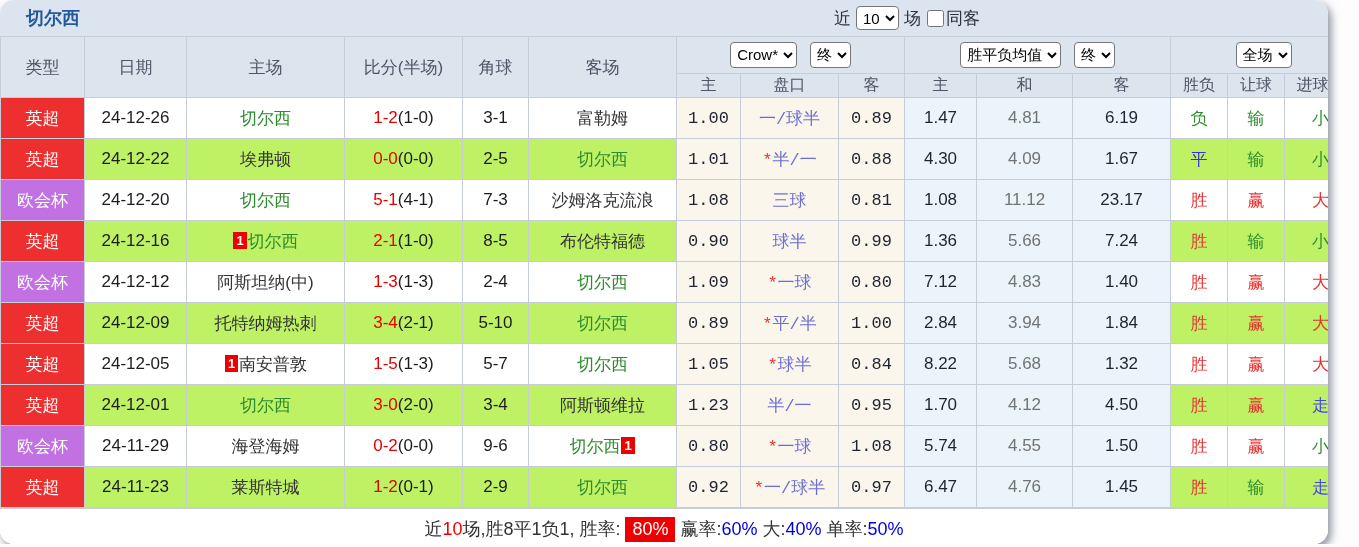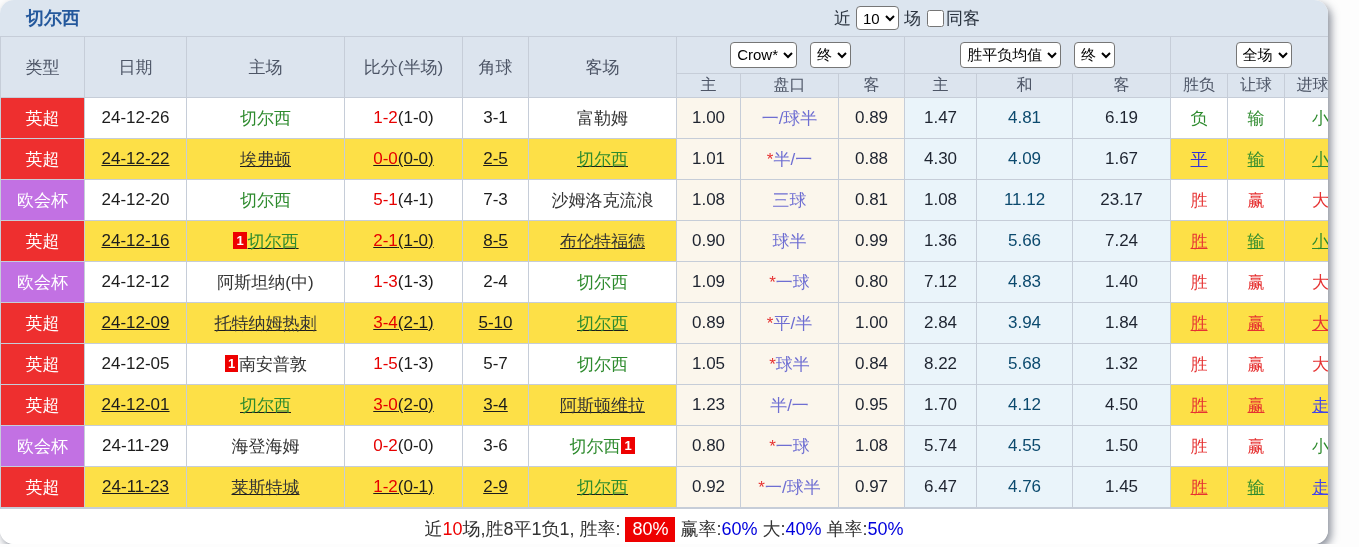--- a/index.html
+++ b/index.html
@@ -18,25 +18,25 @@
   .controls .cb-group input[type=checkbox] { margin:0 1px 0 2px; }
   
   table { border-collapse:collapse; table-layout:fixed; width:1356px; }
   th, td { border:1px solid #c6cdd8; text-align:center; padding:0; overflow:hidden; white-space:nowrap; }
   thead th { background:#dce4ee; color:#4d5566; font-weight:normal; font-size:17px; }
   thead .tr-selects th { height:35px; }
   thead .tr-sub th { height:23px; font-size:16px; }
   thead th.span2 { height:60px; }
   thead select { background:#fff; border:1px solid #767676; border-radius:4px; font-size:15px; height:26px; margin:0 4px; padding:0 2px; }
   tbody td { height:40px; font-size:17px; color:#1c1c1c; background:#ffffff; }
-  tbody tr.alt td.altbg { background:#fde047;text-decoration:underline; }
-  td.bg-cream { background:#fbf6ec !important; }
+  tbody tr.alt td.altbg { background:#bef264; }
+  td.bg-cream { background:#fbf6ec !important;font-family:Liberation Mono, monospace; }
   td.bg-blue  { background:#eaf4fa !important; }
   td.num { color:#1e2430; }
-  td.draw { color:#0c4a6e; }
+  td.draw { color:#737373; }
   .league-badge-cell { color:#fff; font-size:17px; }
   .team-green { color:#2e8b2e; }
   .team-dark { color:#333; }
   .badge1 { display:inline-block; background:#ee0000; color:#fff; font-size:13px; font-weight:bold; line-height:17px; padding:0 3px; margin:0 1px; vertical-align:2px; }
   .ft { color:#e60000; }
   .ht { color:#1c1c1c; }
   .pk-text { color:#6e6ed2; }
   .pk-star { color:#e63232; }
   
   .summary { height:40px; display:flex; align-items:center; justify-content:center; font-size:18px; background:#fff; border-top:1px solid #c6cdd8; white-space:pre; }
@@ -246,21 +246,21 @@
       <td class="bg-blue num">4.50</td>
       <td class="altbg" style="color: rgb(230, 50, 50);">胜</td>
       <td class="altbg" style="color: rgb(230, 50, 50);">赢</td>
       <td class="altbg" style="color: rgb(69, 69, 232);">走</td>
     </tr>
         <tr>
       <td class="league-badge-cell" style="background: rgb(194, 113, 227);">欧会杯</td>
       <td class="altbg">24-11-29</td>
       <td class="altbg"><span class="team-dark">海登海姆</span></td>
       <td class="altbg"><span class="ft">0-2</span><span class="ht">(0-0)</span></td>
-      <td class="altbg">3-6</td>
+      <td class="altbg">9-6</td>
       <td class="altbg"><span class="team-green">切尔西</span><span class="badge1">1</span></td>
       <td class="bg-cream num">0.80</td>
       <td class="bg-cream"><span class="pk-star">*</span><span class="pk-text">一球</span></td>
       <td class="bg-cream num">1.08</td>
       <td class="bg-blue num">5.74</td>
       <td class="bg-blue num draw">4.55</td>
       <td class="bg-blue num">1.50</td>
       <td class="altbg" style="color: rgb(230, 50, 50);">胜</td>
       <td class="altbg" style="color: rgb(230, 50, 50);">赢</td>
       <td class="altbg" style="color: rgb(46, 139, 46);">小</td>

